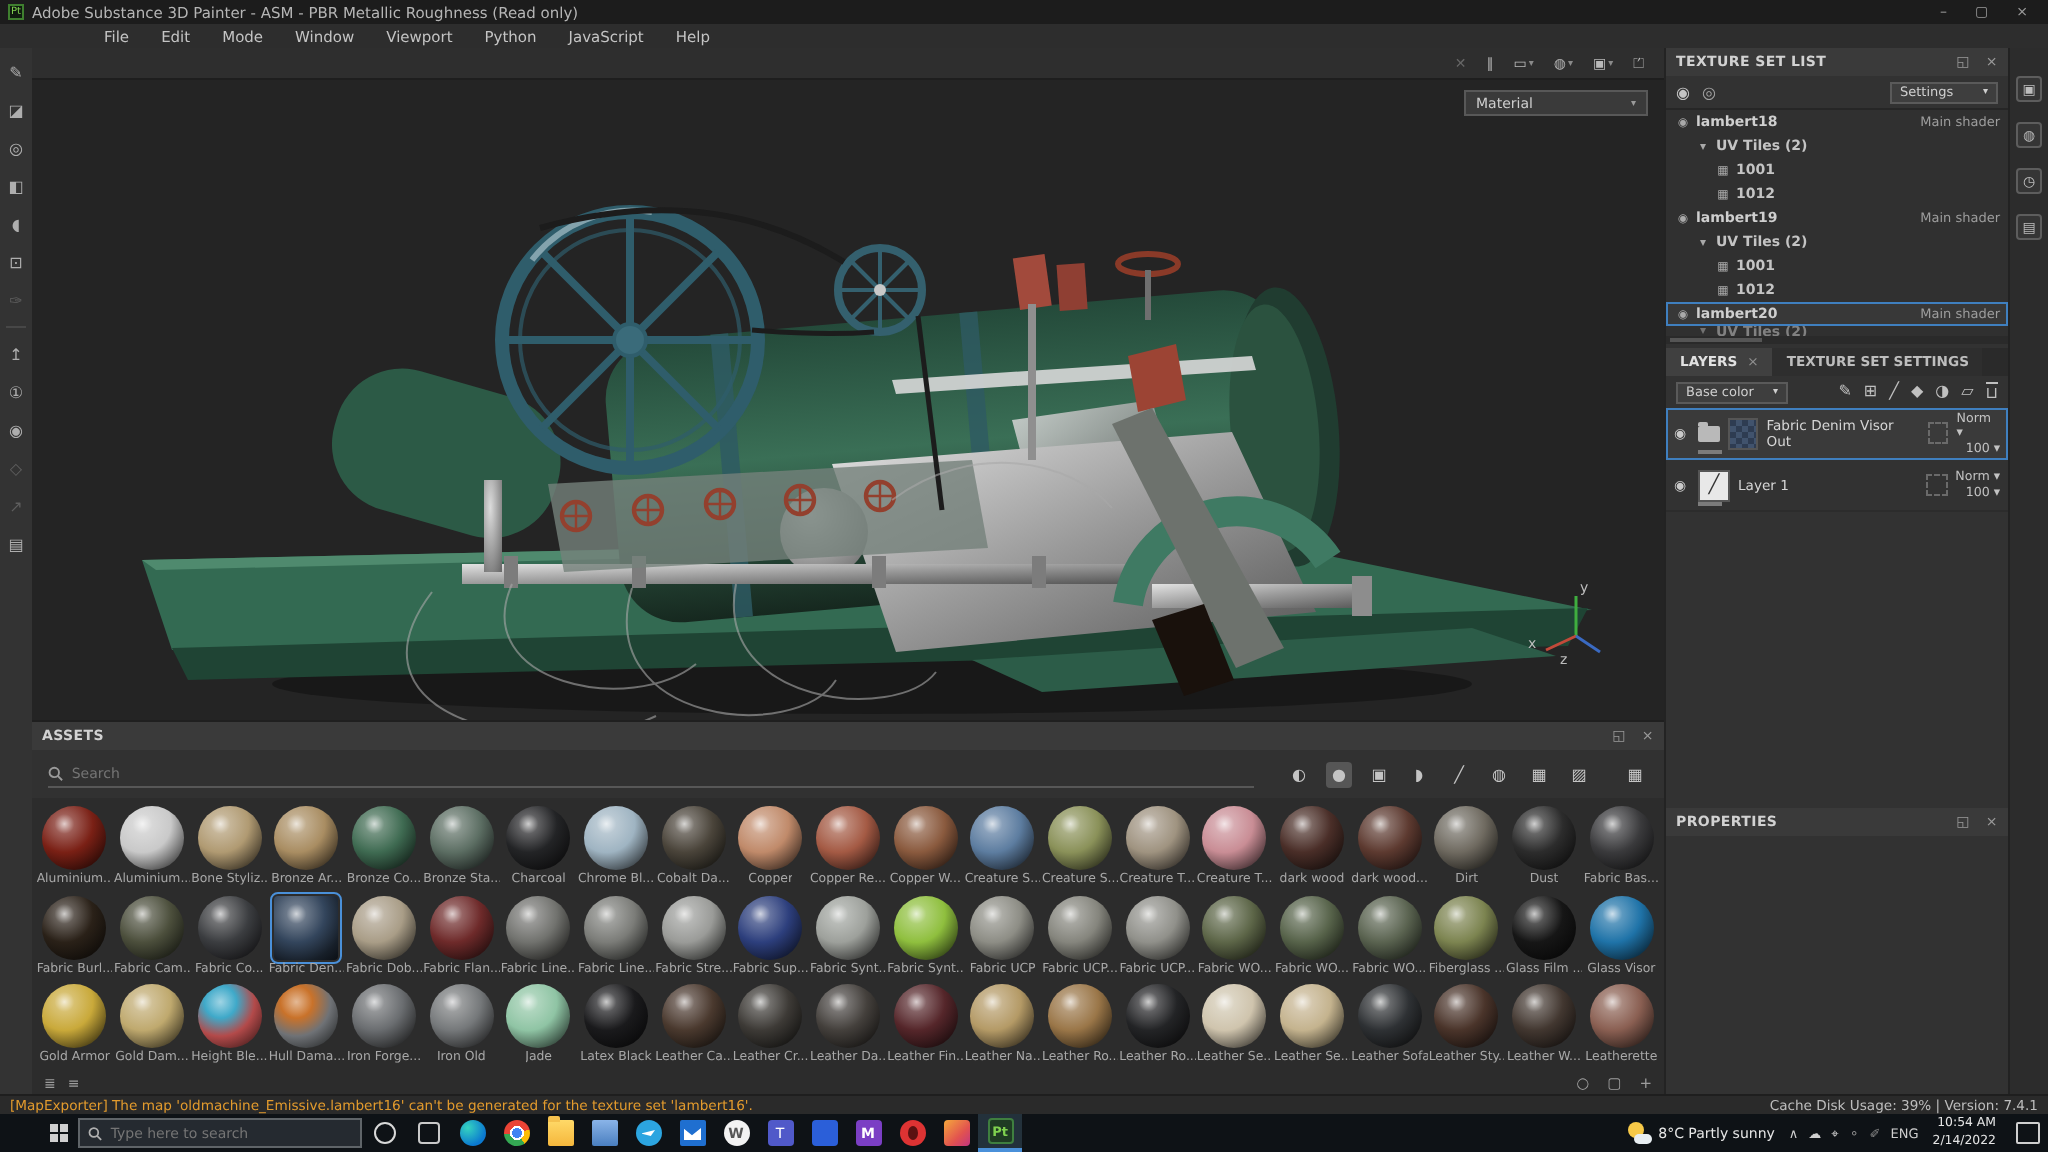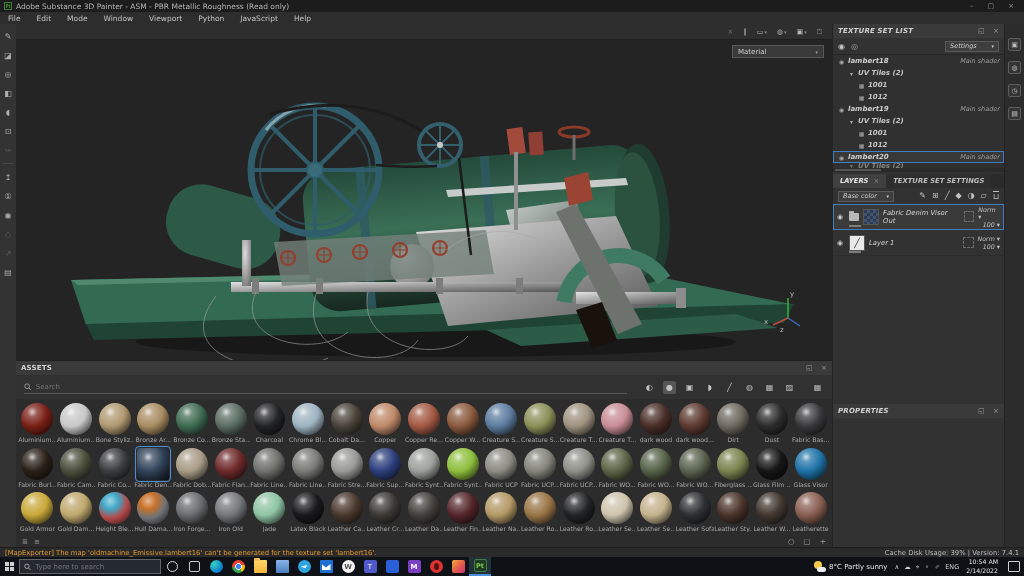--- a/index.html
+++ b/index.html
@@ -6,39 +6,39 @@
   html,body { width:1024px; height:576px; overflow:hidden; }
   body { font-family:"DejaVu Sans",sans-serif; background:#1a1a1a; color:#c8c8c8; position:relative; font-size:9px; }
   .abs { position:absolute; }
 
   
   .titlebar { top:0; left:0; width:1024px; height:12px; background:#1c1c1c; display:flex; align-items:center; gap:4px; padding:0 4px; font-size:7.5px; color:#b5b5b5; }
   .appicon { width:8px; height:8px; background:#0f1b0f; border:1px solid #3f7f2f; color:#7fcf4f; font-size:5px; line-height:6px; text-align:center; }
   .winbtns { margin-left:auto; display:flex; gap:14px; padding-right:6px; color:#9a9a9a; font-size:7px; }
 
   
-  .menubar { top:12px; left:0; width:1024px; height:12px; background:#2d2d2d; display:flex; align-items:center; font-size:7.5px; color:#c4c4c4; }
+  .menubar { top:12px; left:0; width:1024px; height:12px; background:#2d2d2d; display:flex; align-items:center; font-size:7.5px; color:#c4c4c4;padding-left:44px; }
   .menu-item { padding:0 8px; cursor:default; }
 
   
   .lefttools { top:24px; left:0; width:16px; height:523px; background:#333; display:flex; flex-direction:column; align-items:center; padding-top:6px; gap:7px; }
   .tool { width:12px; height:12px; display:flex; align-items:center; justify-content:center; color:#aeaeae; font-size:8px; }
   .tool.dim { color:#5e5e5e; }
   .tool.sep { height:1px; width:10px; background:#474747; }
 
   
   .viewport { top:24px; left:16px; width:816px; height:336px; background:#242424; overflow:hidden; }
   .vp-toolbar { position:absolute; top:0; left:0; right:0; height:16px; background:#2e2e2e; border-bottom:1px solid #1e1e1e; display:flex; align-items:center; justify-content:flex-end; gap:10px; padding-right:10px; color:#b9b9b9; font-size:7px; }
   .vp-ico { display:flex; align-items:center; gap:1px; }
   .vp-ico .chev { font-size:5px; color:#8a8a8a; }
   .material-dd { position:absolute; top:21px; right:8px; width:92px; height:13px; background:#3a3a3a; border:1px solid #585858; display:flex; align-items:center; justify-content:space-between; padding:0 5px; font-size:7px; color:#cfcfcf; }
   .vp-canvas { position:absolute; top:16px; left:0; width:816px; height:320px; }
 
   
-  .rightpanel { top:24px; left:832px; width:172px; height:523px; background:#323232; border-left:1px solid #232323;font-style:italic; }
+  .rightpanel { top:24px; left:832px; width:172px; height:523px; background:#323232; border-left:1px solid #232323; }
   .panelheader { height:14px; background:#3a3a3a; font-size:7px; font-weight:bold; color:#d2d2d2; display:flex; align-items:center; padding:0 5px; letter-spacing:.2px; }
   .ph-btns { margin-left:auto; display:flex; gap:8px; color:#9a9a9a; font-weight:normal; font-size:7px; }
   .tsl-toolbar { height:16px; display:flex; align-items:center; gap:6px; padding:0 5px; }
   .tsl-toolbar .settings { margin-left:auto; width:54px; height:11px; background:#3e3e3e; border:1px solid #5a5a5a; font-size:6.5px; display:flex; align-items:center; justify-content:space-between; padding:0 4px; color:#cfcfcf; }
   .tree { background:#303030; border-top:1px solid #262626; }
   .ts-row { height:12px; display:flex; align-items:center; font-size:7px; color:#cfcfcf; padding-right:4px; position:relative; }
   .ts-row .lbl { font-weight:bold; }
   .ts-row.t2 .lbl { font-weight:bold; color:#c4c4c4;text-align:right; }
   .ts-row .right { margin-left:auto; color:#9d9d9d; font-size:6.5px; font-weight:normal; }
   .ts-row.sel { outline:1px solid #3f7fbf; outline-offset:-1px; background:#383838; }
@@ -92,21 +92,21 @@
   .matlabel { font-size:6.2px; color:#a8a8a8; max-width:38px; white-space:nowrap; overflow:hidden; }
   .assets-footer { height:13px; display:flex; align-items:center; padding:0 6px; gap:8px; color:#9d9d9d; font-size:7px; background:#2c2c2c; }
   .af-right { margin-left:auto; display:flex; gap:9px; font-size:7.5px; }
 
   
   .statusstrip { top:547px; left:0; width:1024px; height:10px; background:#2a2a2a; display:flex; align-items:center; font-size:6.8px; padding:0 5px; border-top:1px solid #1e1e1e; }
   .statusmsg { color:#e39b2d; }
   .statusright { margin-left:auto; color:#bdbdbd; }
 
   
-  .taskbar { top:557px; left:0; width:1024px; height:19px; background:#0e1216; display:flex; align-items:center; }
+  .taskbar { top:557px; left:0; width:1024px; height:19px; background:#0e1216; display:flex; align-items:center;padding-left:20px; }
   .startbtn { width:19px; height:19px; display:flex; align-items:center; justify-content:center; }
   .winlogo { width:9px; height:9px; display:grid; grid-template-columns:1fr 1fr; grid-template-rows:1fr 1fr; gap:1px; }
   .winlogo span { background:#cfcfcf; }
   .tb-search { width:142px; height:15px; background:#252a30; border:1px solid #5f6468; display:flex; align-items:center; gap:4px; padding:0 4px; }
   .tb-search input { background:transparent; border:none; outline:none; color:#b9b9b9; font-size:7px; width:100%; font-family:"DejaVu Sans",sans-serif; }
   .tb-ico { width:22px; height:19px; display:flex; align-items:center; justify-content:center; }
   .appico { width:13px; height:13px; border-radius:2px; }
   .ic-cortana { width:11px; height:11px; border:1.5px solid #d8d8d8; border-radius:50%; background:transparent; }
   .ic-task-view { width:11px; height:11px; border:1.5px solid #c9c9c9; border-radius:2px; background:transparent; }
   .ic-edge { background: radial-gradient(circle at 30% 30%, #35d4c0, #0b79d0 70%); border-radius:50%; }

